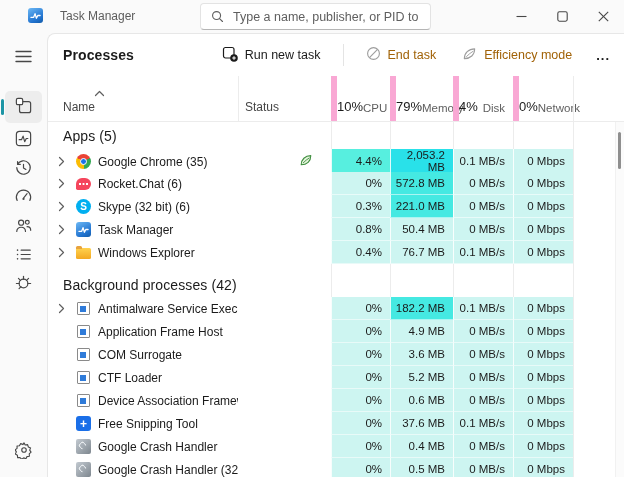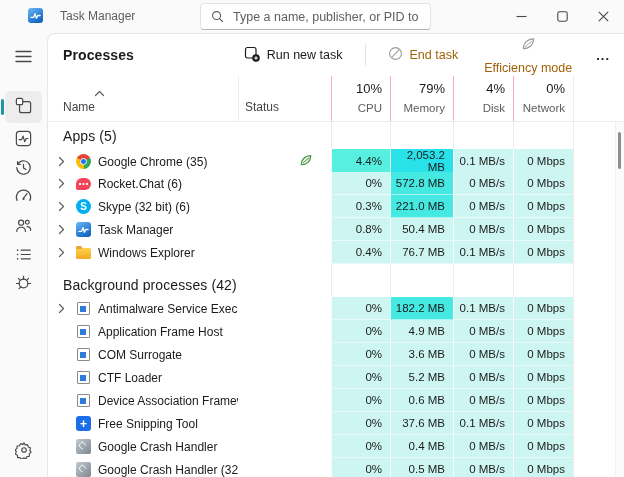--- a/index.html
+++ b/index.html
@@ -31,32 +31,32 @@
   
   .main { position:absolute; left:47px; top:33px; right:0; bottom:0; background:#fff;
     border:1px solid #e7e7e7; border-right:none; border-bottom:none; border-top-left-radius:8px; overflow:hidden; }
 
   .toolbar { height:42px; display:flex; align-items:center; padding:0 14px 0 15px;gap:8px; }
   .pg-title { font-size:14px; font-weight:700; letter-spacing:.1px; }
   .tspacer { flex:1; }
   .tbtn { display:flex; align-items:center; gap:7px; font-size:12.5px; white-space:nowrap; }
   .tbtn.disabled { color:#a16207; }
   .tdivider { width:1px; height:22px; background:#e4e4e4; margin:0 14px; }
-  .gap18 { margin-left:18px;flex-direction:column; }
+  .gap18 { margin-left:18px; }
   .morebtn { margin-left:16px; font-weight:700; letter-spacing:1px; font-size:13px; color:#1b1b1b; }
 
   
   .grid { display:grid; grid-template-columns:190px 93px 59px 63px 60px 60px 1fr; }
   .thead { height:46px; border-bottom:1px solid #ececec; position:relative; }
   .th-name { position:relative; }
   .sortchev { position:absolute; left:46px; top:7px; }
   .th-name .lbl { position:absolute; left:15px; bottom:7px; font-size:12px; color:#454545; }
   .th-status { position:relative; border-left:1px solid #ececec; }
   .th-status .lbl { position:absolute; left:6px; bottom:7px; font-size:12px; color:#454545; }
-  .th-val { border-left:1px solid #f9a8d4; display:flex; flex-direction:column; align-items:flex-end; justify-content:space-between; padding:5px 8px 7px 0; }
+  .th-val { border-left:6px solid #f9a8d4; display:flex; flex-direction:row; align-items:flex-end; justify-content:space-between; padding:5px 8px 7px 0; }
   .th-val .pct { font-size:13px; color:#1b1b1b; }
   .th-val .lbl { font-size:11.5px; color:#5f5f5f; }
   .th-empty { border-left:1px solid #ececec; }
 
   .tbody { position:relative; }
   .trow { height:23px; }
   .srow { height:27px; }
   .grow { height:8px; }
   .brow { height:25px; }
   .cell { overflow:hidden; }

